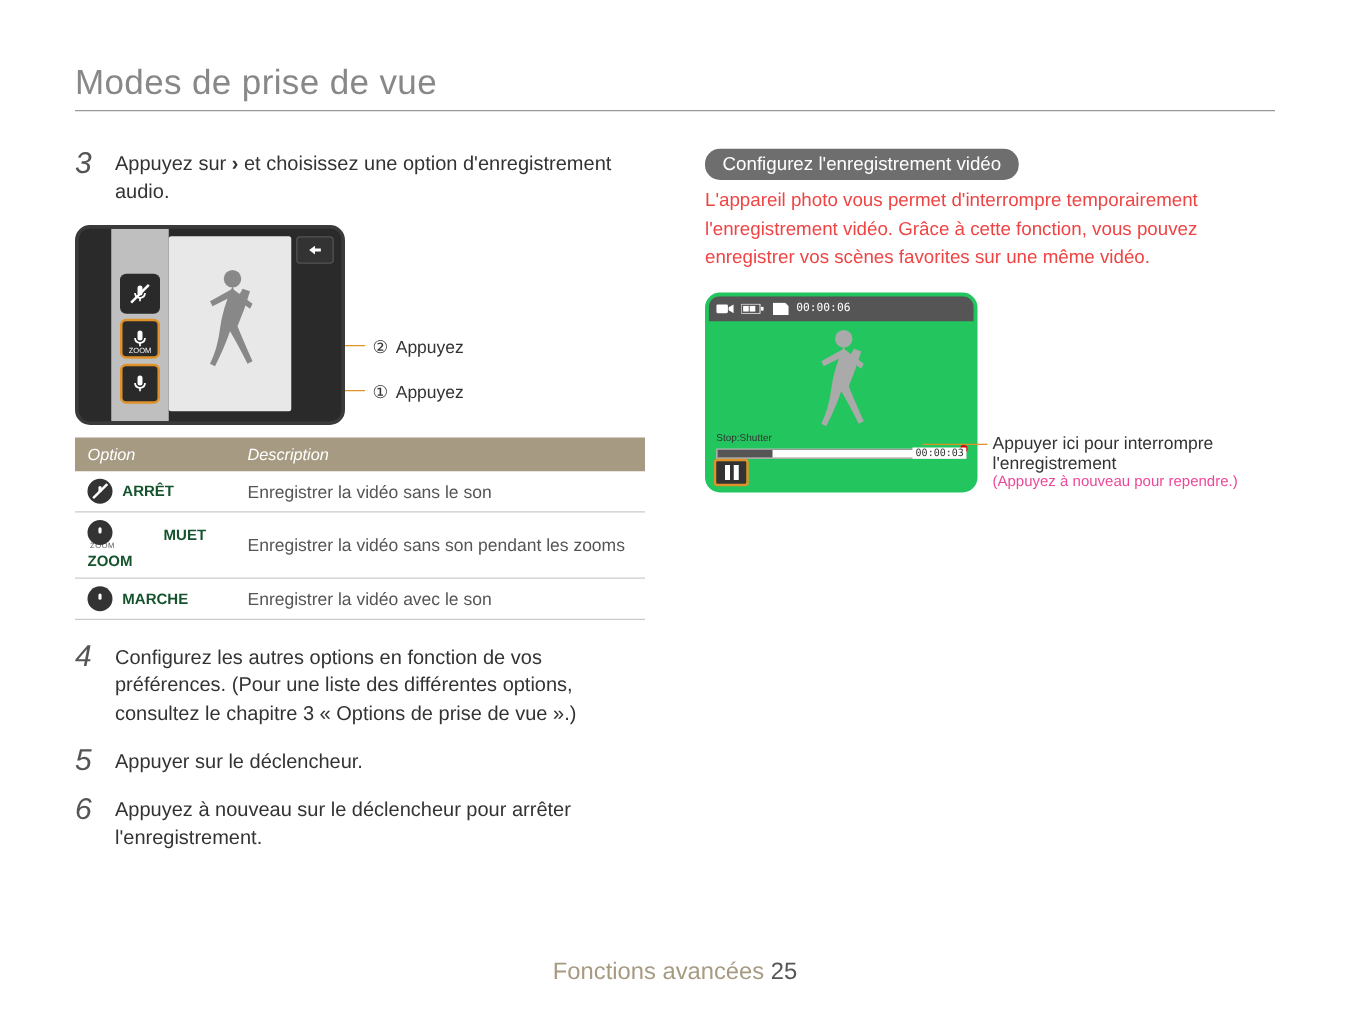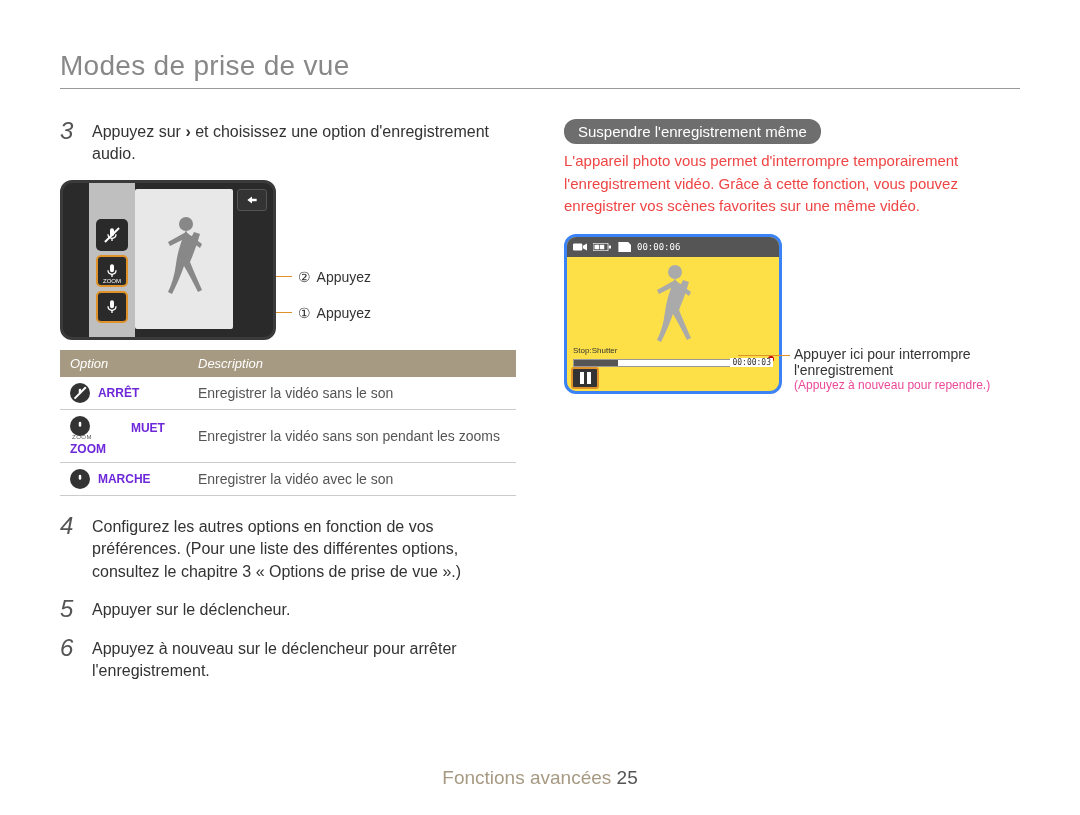--- a/index.html
+++ b/index.html
@@ -152,21 +152,21 @@
     width: 20px; height: 20px;
     background: #333; border-radius: 50%;
     display:inline-flex; align-items:center; justify-content:center;
     vertical-align: middle;
     margin-right: 4px;
     position: relative;
   }
   .opt-icon svg { width: 10px; height: 10px; fill:#fff; }
   .opt-icon.off::after { content:""; position:absolute; width:16px; height:1.5px; background:#fff; transform:rotate(-45deg); }
   .opt-zoom-txt { font-size:6px; letter-spacing:0.5px; display:block; text-align:center; margin-top:-2px; }
-  .opt-name { font-weight: 600; color:#6d28d9; font-size: 12px; vertical-align: middle; }
+  .opt-name { font-weight: 600; color:#14532d; font-size: 12px; vertical-align: middle; }
 
   
   .pill {
     display: inline-block;
     background: #6e6e6e;
     color: #fff;
     font-size: 15px;
     padding: 4px 14px;
     border-radius: 12px;
     margin-bottom: 6px;
@@ -175,24 +175,24 @@
     font-size: 15px;
     line-height: 1.5;
     color: #ef4444;
     font-weight: 300;
     margin-bottom: 16px;
   }
 
   .shot2-wrap { display:flex; gap:12px; }
   .shot2 {
     width: 218px; height: 160px;
-    border: 3px solid #3b82f6;
+    border: 3px solid #22c55e;
     border-radius: 12px;
     position: relative;
-    background: #fde047;
+    background: #22c55e;
     overflow: hidden;
     flex: 0 0 auto;
   }
   .shot2 .topbar {
     position: absolute; top:0; left:0; right:0;
     height: 20px; background: #555;
     display:flex; align-items:center; gap:6px;
     padding: 0 6px;
     color:#fff; font-size:9px;
   }
@@ -360,21 +360,21 @@
       <div class="step-text">Appuyer sur le déclencheur.</div>
     </div>
     <div class="step">
       <div class="step-num">6</div>
       <div class="step-text">Appuyez à nouveau sur le déclencheur pour arrêter l'enregistrement.</div>
     </div>
 
   </div>
 
   <div class="col">
-    <span class="pill">Suspendre l'enregistrement même</span>
+    <span class="pill">Configurez l'enregistrement vidéo</span>
     <p class="para">L'appareil photo vous permet d'interrompre temporairement l'enregistrement vidéo. Grâce à cette fonction, vous pouvez enregistrer vos scènes favorites sur une même vidéo.</p>
 
     <div class="shot2-wrap">
       <div class="shot2">
         <div class="topbar">
           <svg class="vidico" viewBox="0 0 24 16">
               <rect x="0" y="2" width="16" height="12" rx="2"></rect>
               <path d="M17 6 L24 2 L24 14 L17 10 Z"></path>
             </svg>
           <svg class="batt" viewBox="0 0 24 10">

